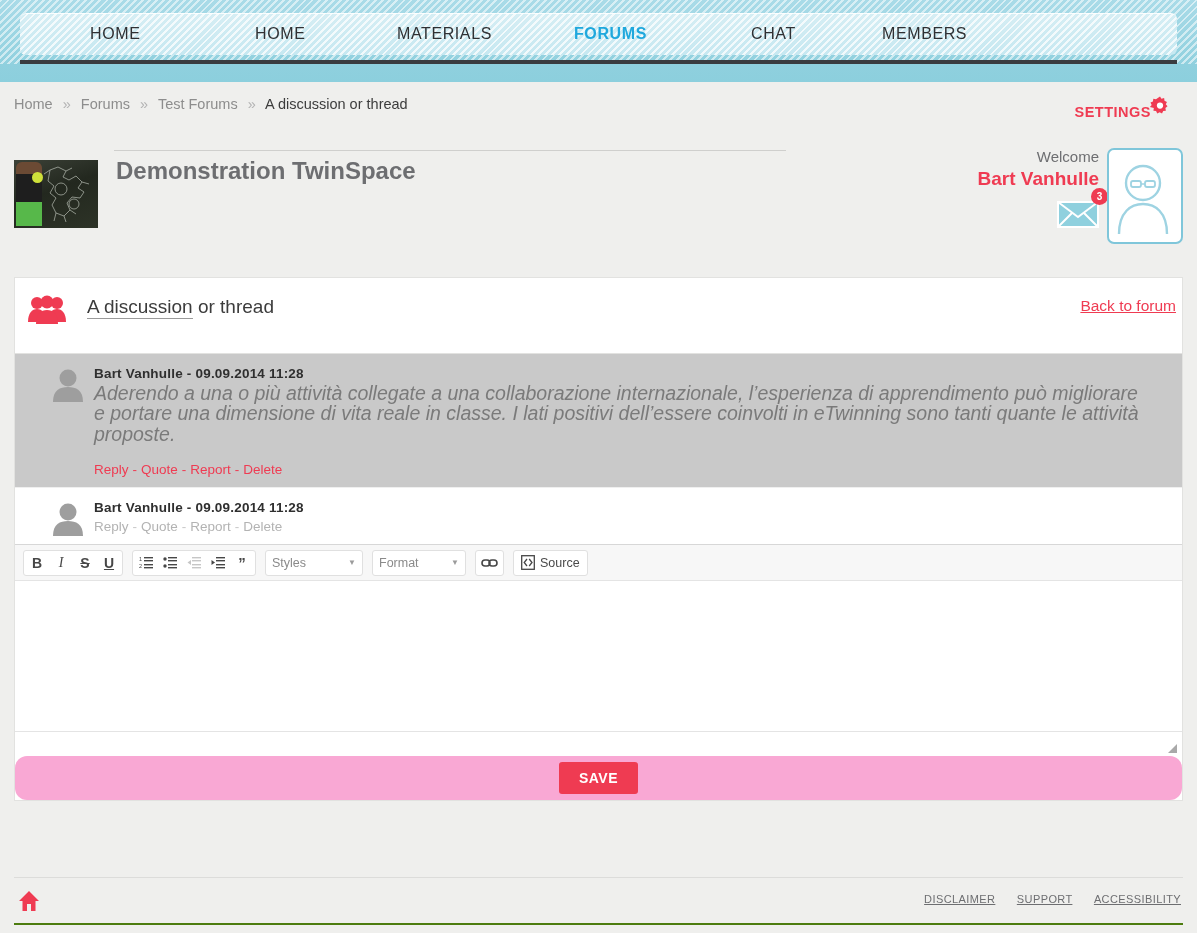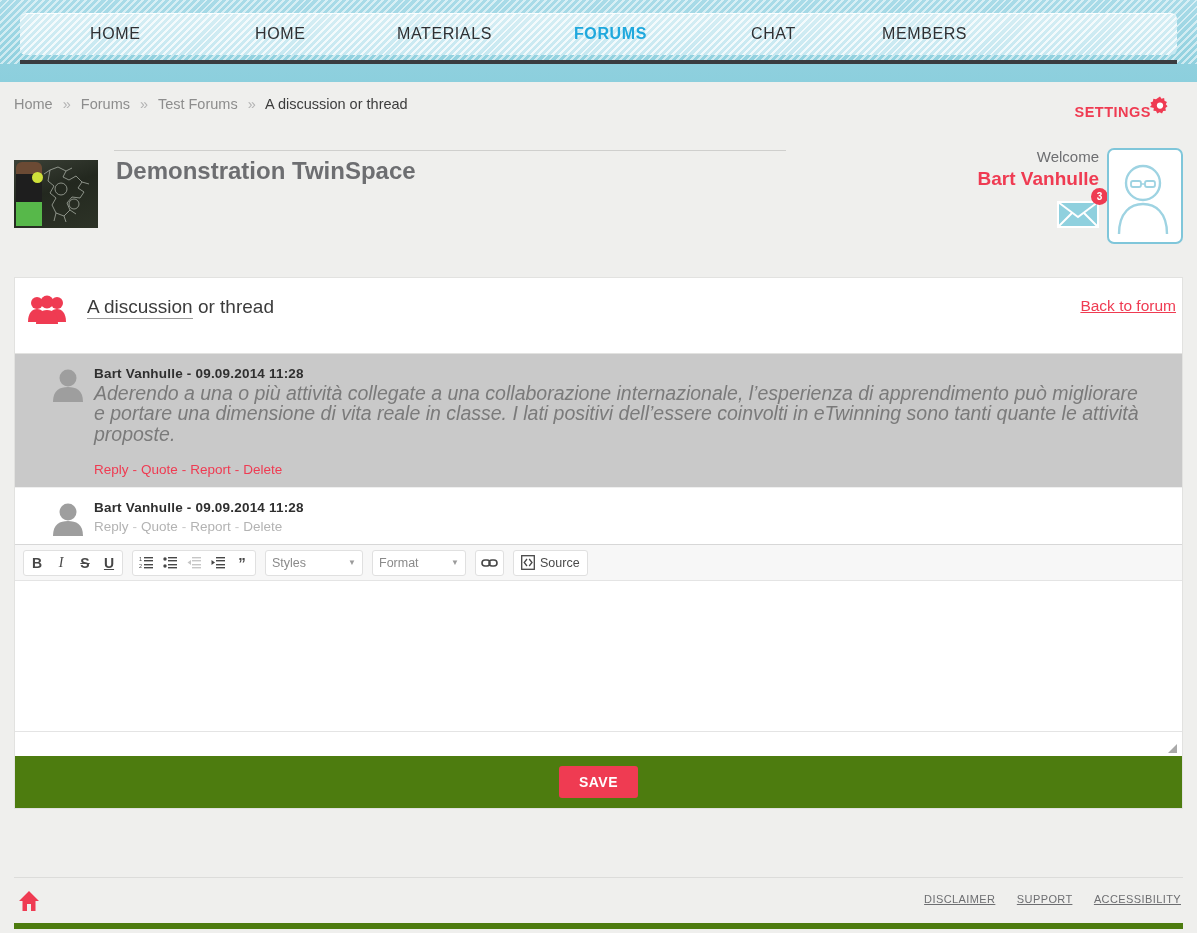--- a/index.html
+++ b/index.html
@@ -167,33 +167,33 @@
     height:150px;background:#fff;border-bottom:1px solid #e4e4e4;cursor:text;
   }
   .estatus{
     height:24px;background:#fff;position:relative;
   }
   .grip{
     position:absolute;right:5px;bottom:3px;width:0;height:0;
     border-left:9px solid transparent;border-bottom:9px solid #a9a9a9;
   }
   .savebar{
-    background:#4d7c0f;height:52px;display:flex;align-items:center;justify-content:center;
+    background:#f9a8d4;height:44px;display:flex;align-items:center;justify-content:center;border-radius:12px;
   }
   .savebtn{
     background:#ef3b52;color:#fff;border:none;border-radius:3px;
     font-family:"Liberation Sans",sans-serif;
     font-size:14px;font-weight:bold;letter-spacing:.5px;
     padding:8px 20px;cursor:pointer;
   }
 
   
   .footer{
     position:absolute;left:14px;top:877px;width:1169px;
-    border-top:1px solid #dcdcda;border-bottom:6px solid #4d7c0f;height:45px;
+    border-top:1px solid #dcdcda;border-bottom:2px solid #4d7c0f;height:45px;
   }
   .homeicon{position:absolute;left:4px;top:12px;cursor:pointer;}
   .flinks{position:absolute;right:2px;top:15px;font-size:11px;letter-spacing:.4px;}
   .flinks a{color:#6d6e71;text-decoration:underline;margin-left:18px;cursor:pointer;}
 </style>
 </head>
 <body>
 
 <div class="topband">
   <div class="navwrap">

